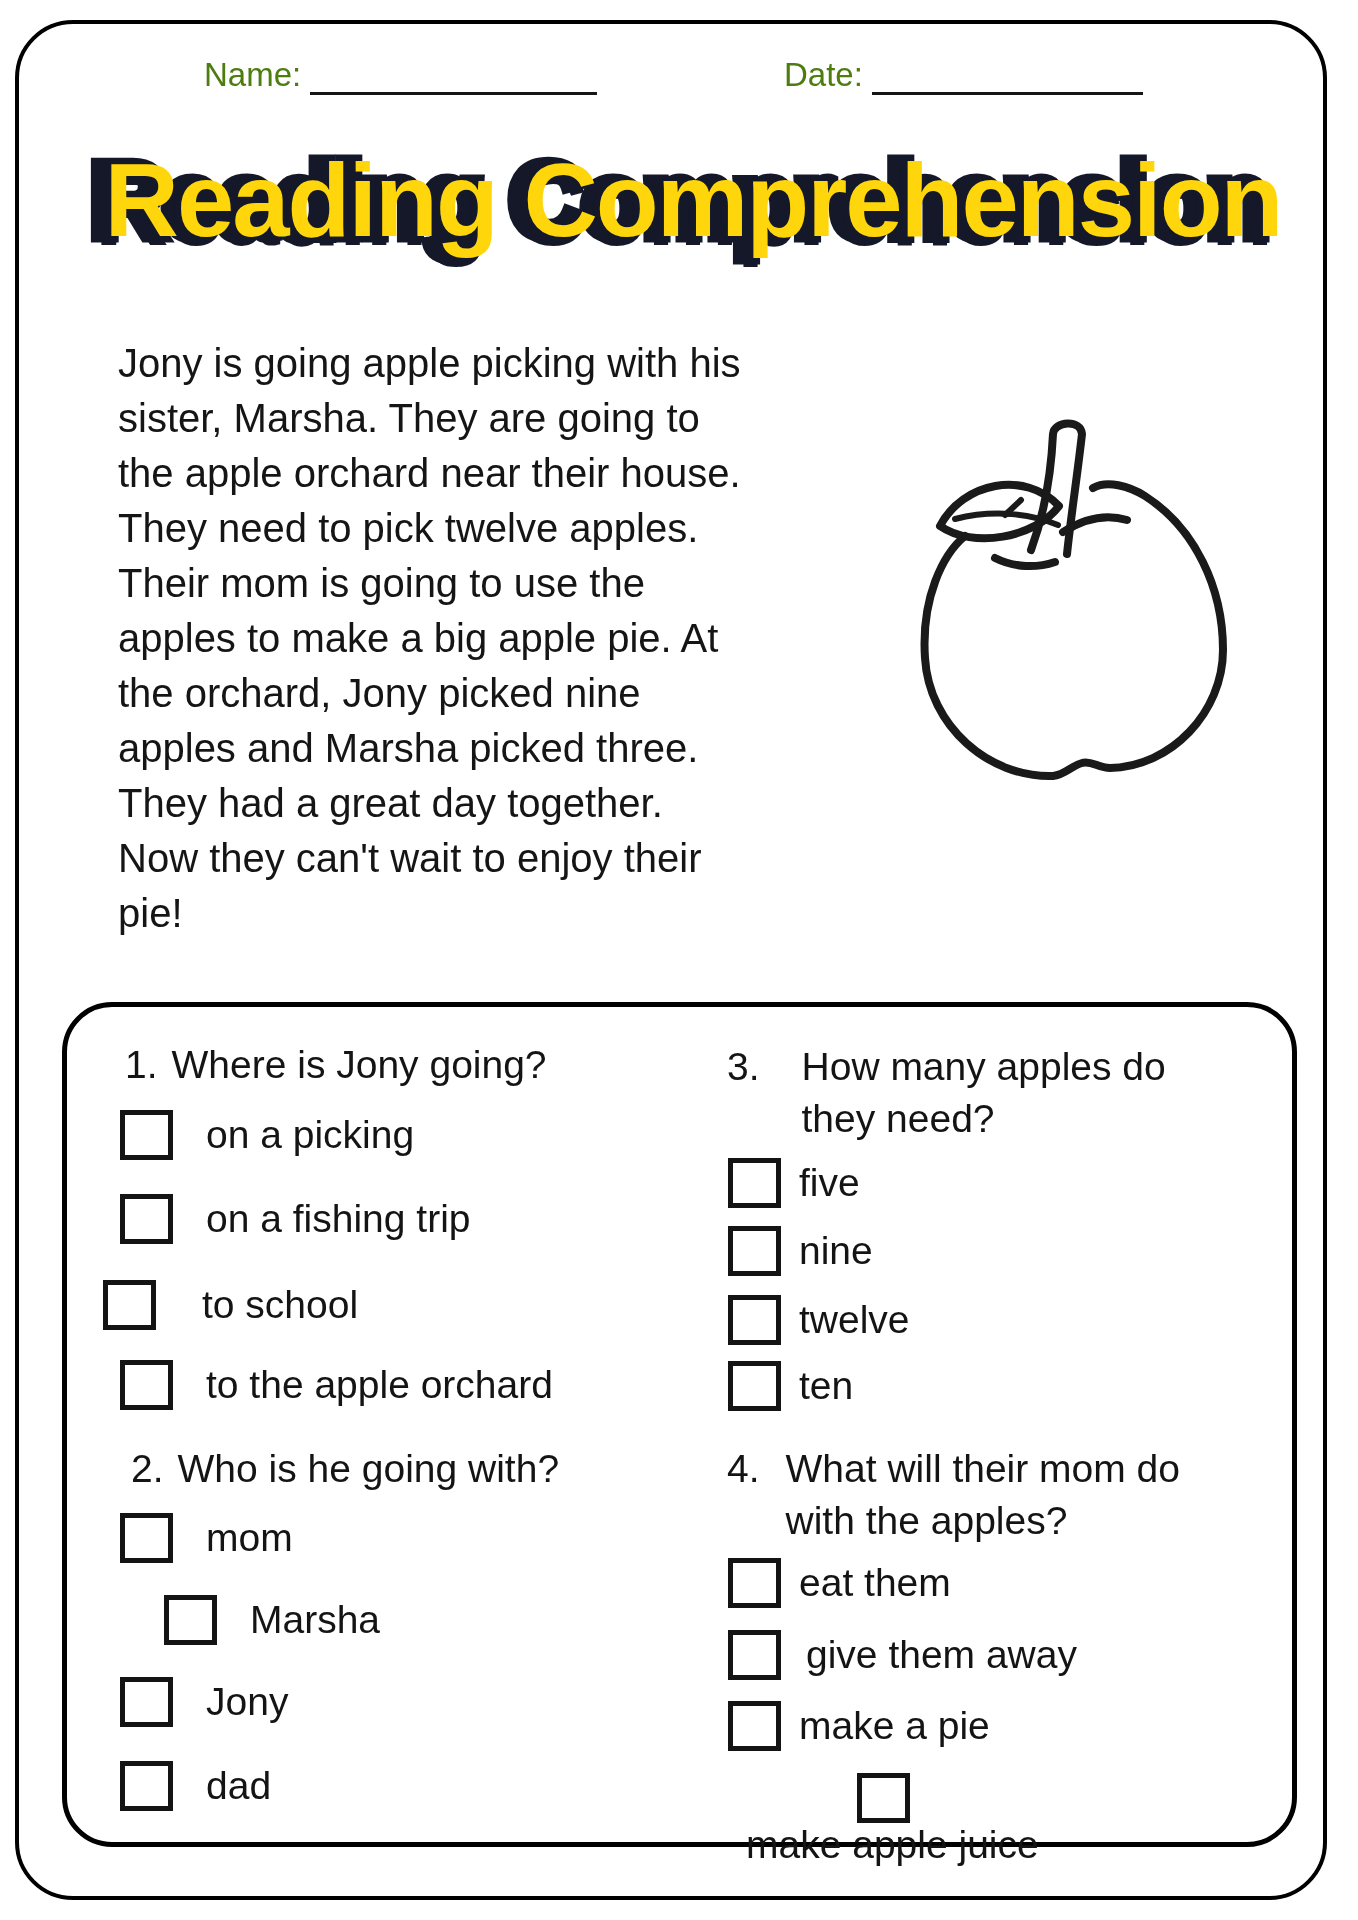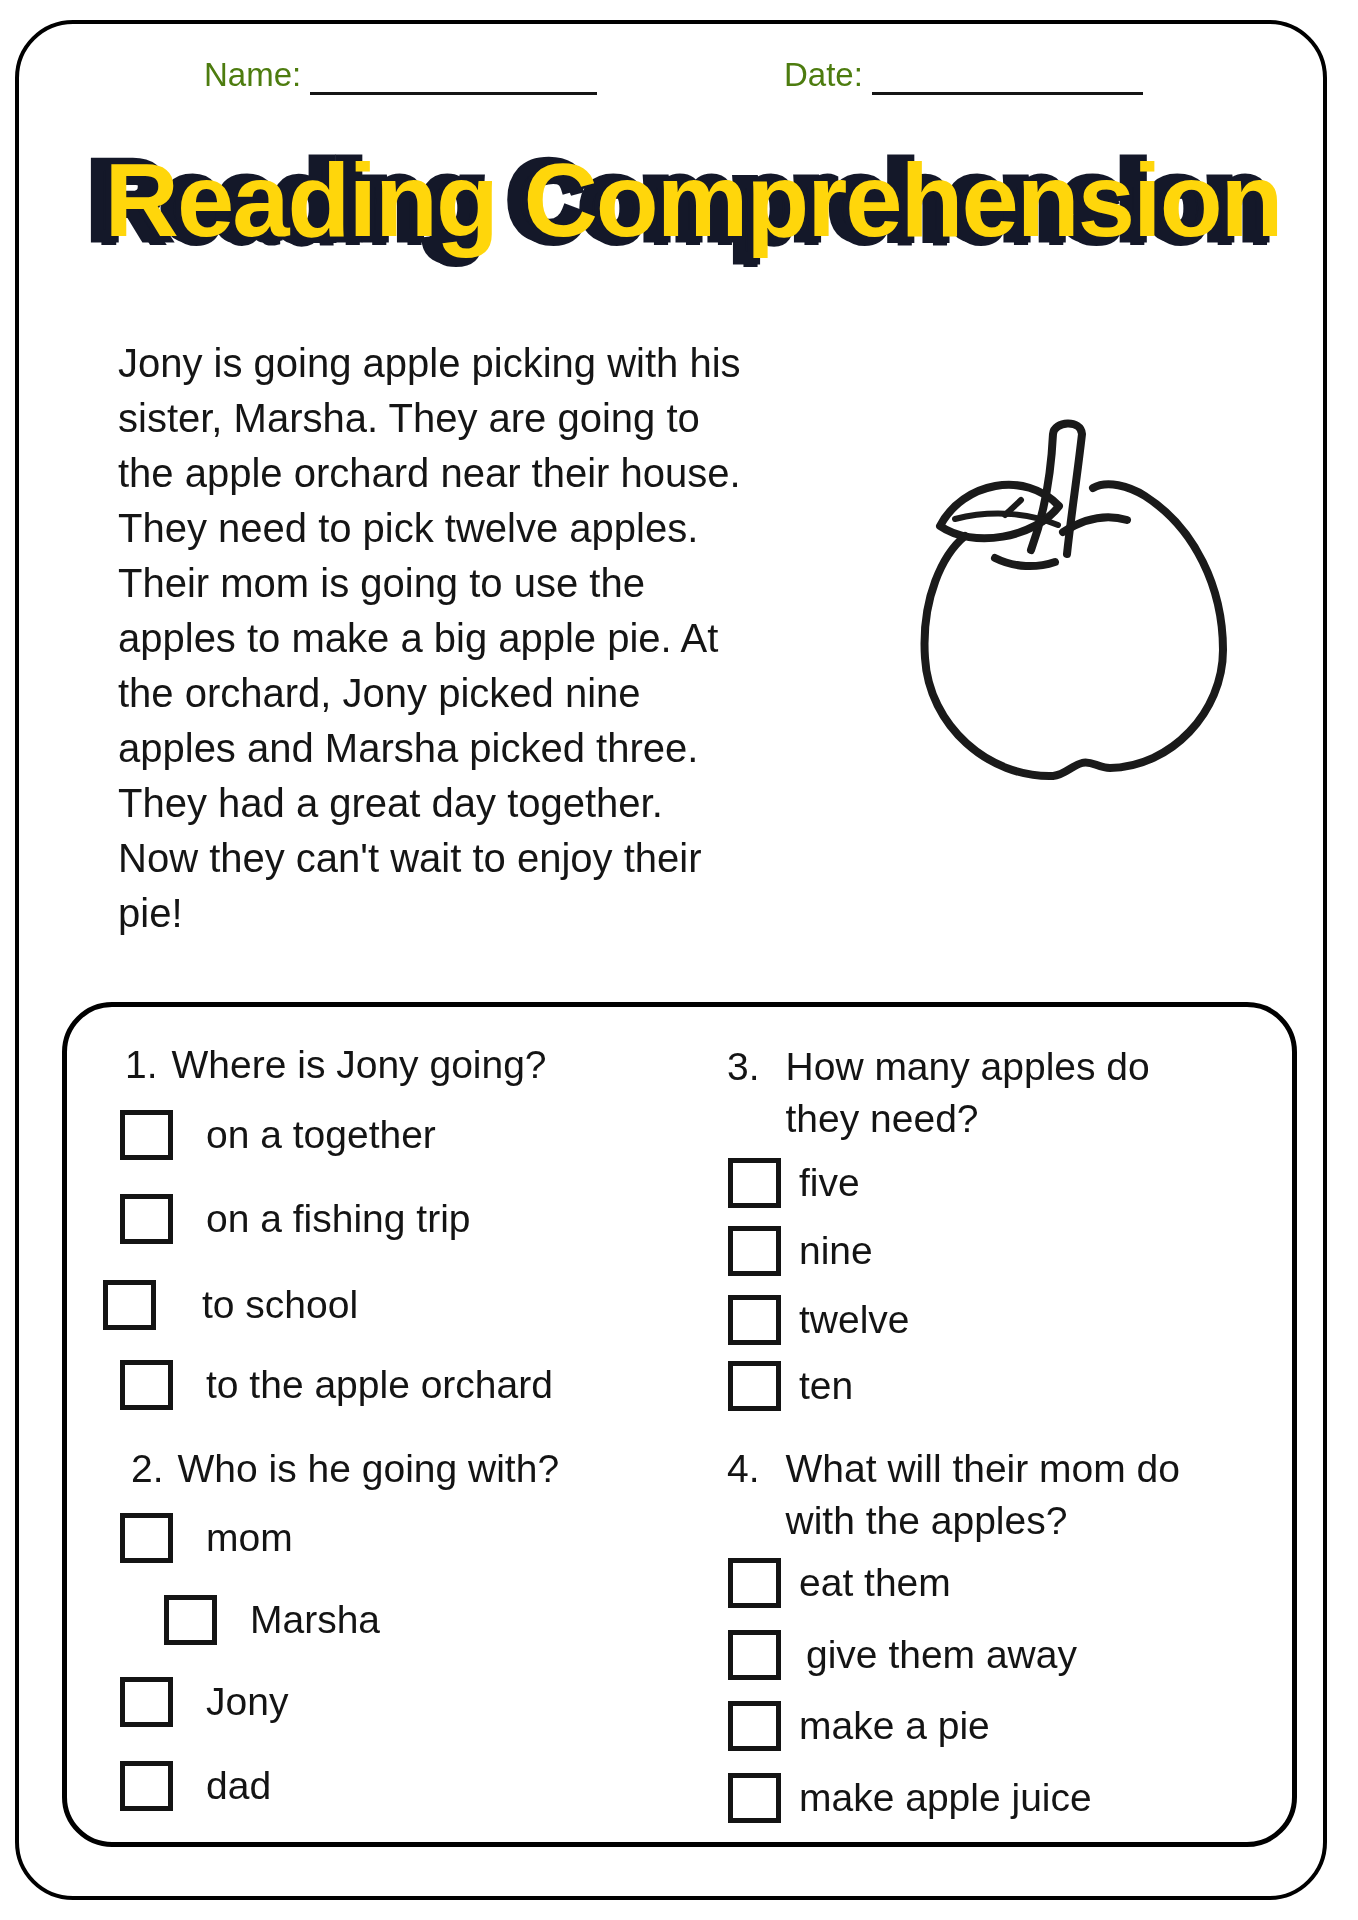--- a/index.html
+++ b/index.html
@@ -104,21 +104,21 @@
 </svg>
 
 <div class="qbox">
 
   <div class="q-head" style="left:58px; top:32px;">
     <span class="q-num">1.</span>
     <span>Where is Jony going?</span>
   </div>
   <div class="opt gap-wide" style="left:53px; top:103px;">
     <div class="cb"></div>
-    <span class="opt-label">on a together</span>
+    <span class="opt-label">on a picking</span>
   </div>
   <div class="opt gap-wide" style="left:53px; top:187px;">
     <div class="cb"></div>
     <span class="opt-label">on a fishing trip</span>
   </div>
   <div class="opt gap-wide" style="left:36px; top:273px;gap:13px;">
     <div class="cb"></div>
     <span class="opt-label">to school</span>
   </div>
   <div class="opt gap-wide" style="left:53px; top:353px;">
@@ -142,21 +142,21 @@
     <div class="cb"></div>
     <span class="opt-label">Jony</span>
   </div>
   <div class="opt gap-wide" style="left:53px; top:754px;">
     <div class="cb"></div>
     <span class="opt-label">dad</span>
   </div>
 
   <div class="q-head" style="left:660px; top:34px; width:540px;">
     <span class="q-num" style="margin-right:12px;">3.</span>
-    <span style="width:420px;">How many apples do they need?</span>
+    <span style="width:420px;margin-left:16px;">How many apples do they need?</span>
   </div>
   <div class="opt gap-tight" style="left:661px; top:151px;">
     <div class="cb"></div>
     <span class="opt-label">five</span>
   </div>
   <div class="opt gap-tight" style="left:661px; top:219px;align-items:center;">
     <div class="cb"></div>
     <span class="opt-label">nine</span>
   </div>
   <div class="opt gap-tight" style="left:661px; top:288px;">
@@ -177,18 +177,18 @@
     <span class="opt-label">eat them</span>
   </div>
   <div class="opt gap-tight" style="left:661px; top:623px;gap:7px;">
     <div class="cb"></div>
     <span class="opt-label">give them away</span>
   </div>
   <div class="opt gap-tight" style="left:661px; top:694px;">
     <div class="cb"></div>
     <span class="opt-label">make a pie</span>
   </div>
-  <div class="opt gap-tight" style="left:661px; top:766px;">
+  <div class="opt gap-tight" style="left:661px; top:766px;flex-direction:column;">
     <div class="cb"></div>
     <span class="opt-label">make apple juice</span>
   </div>
 
 </div>
 
 </body></html>

